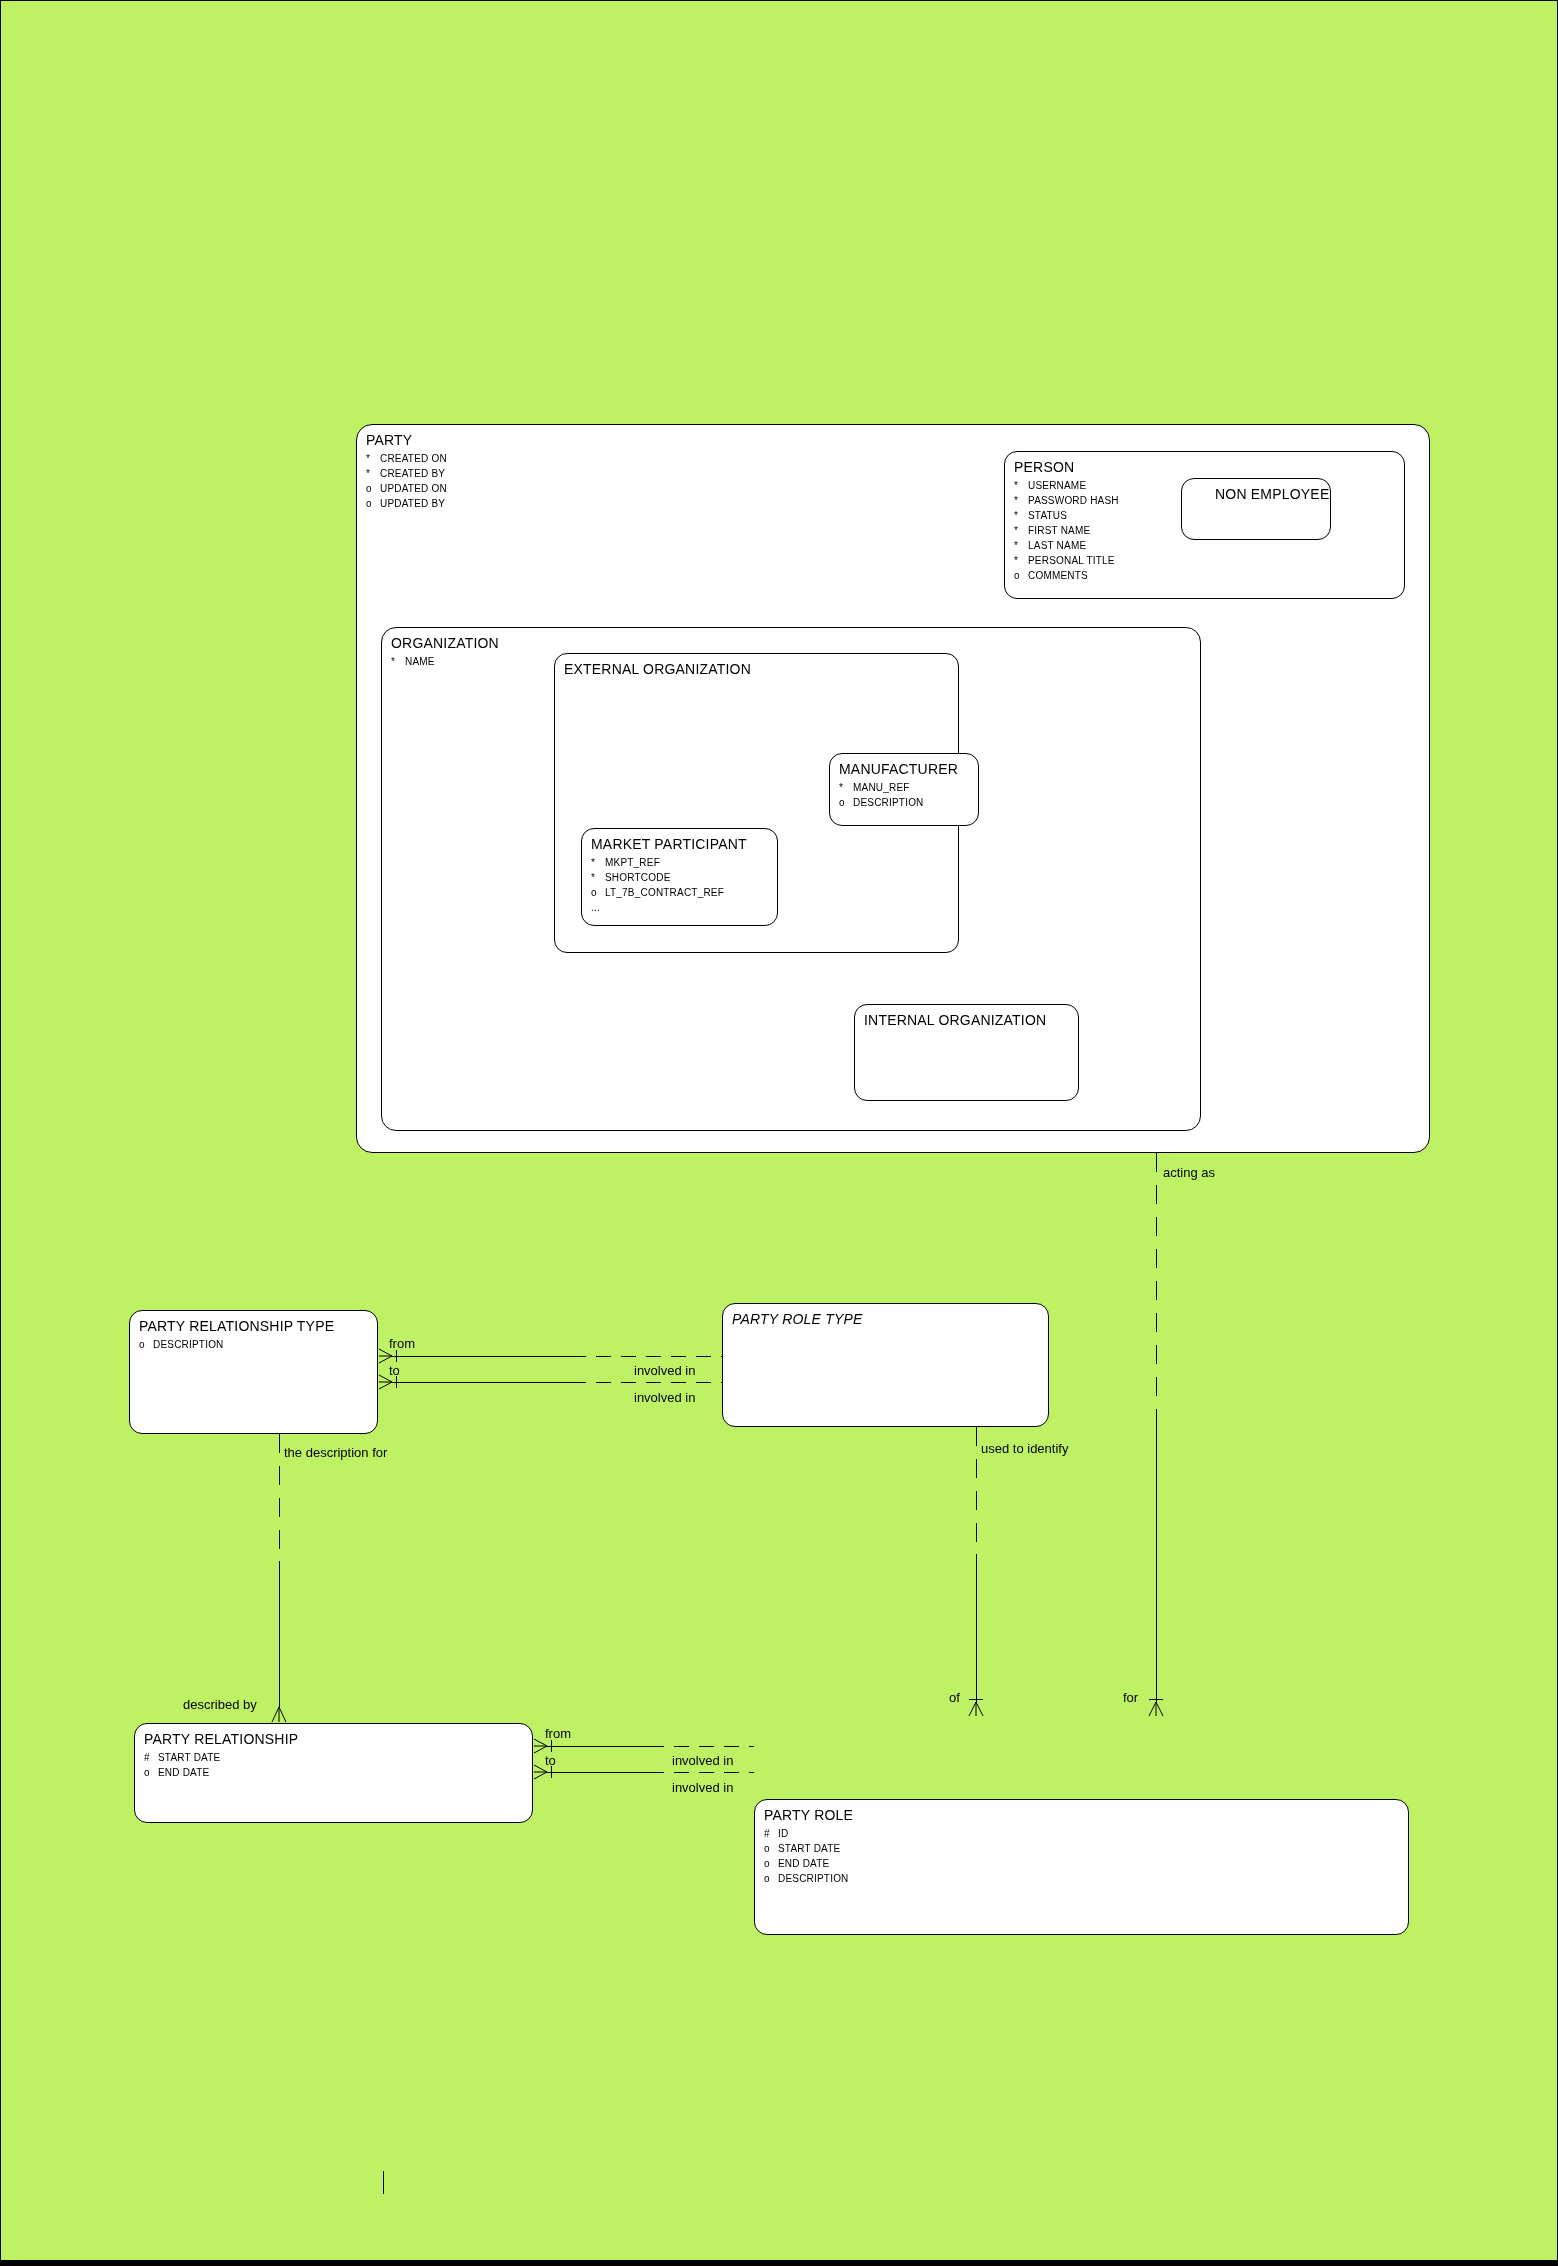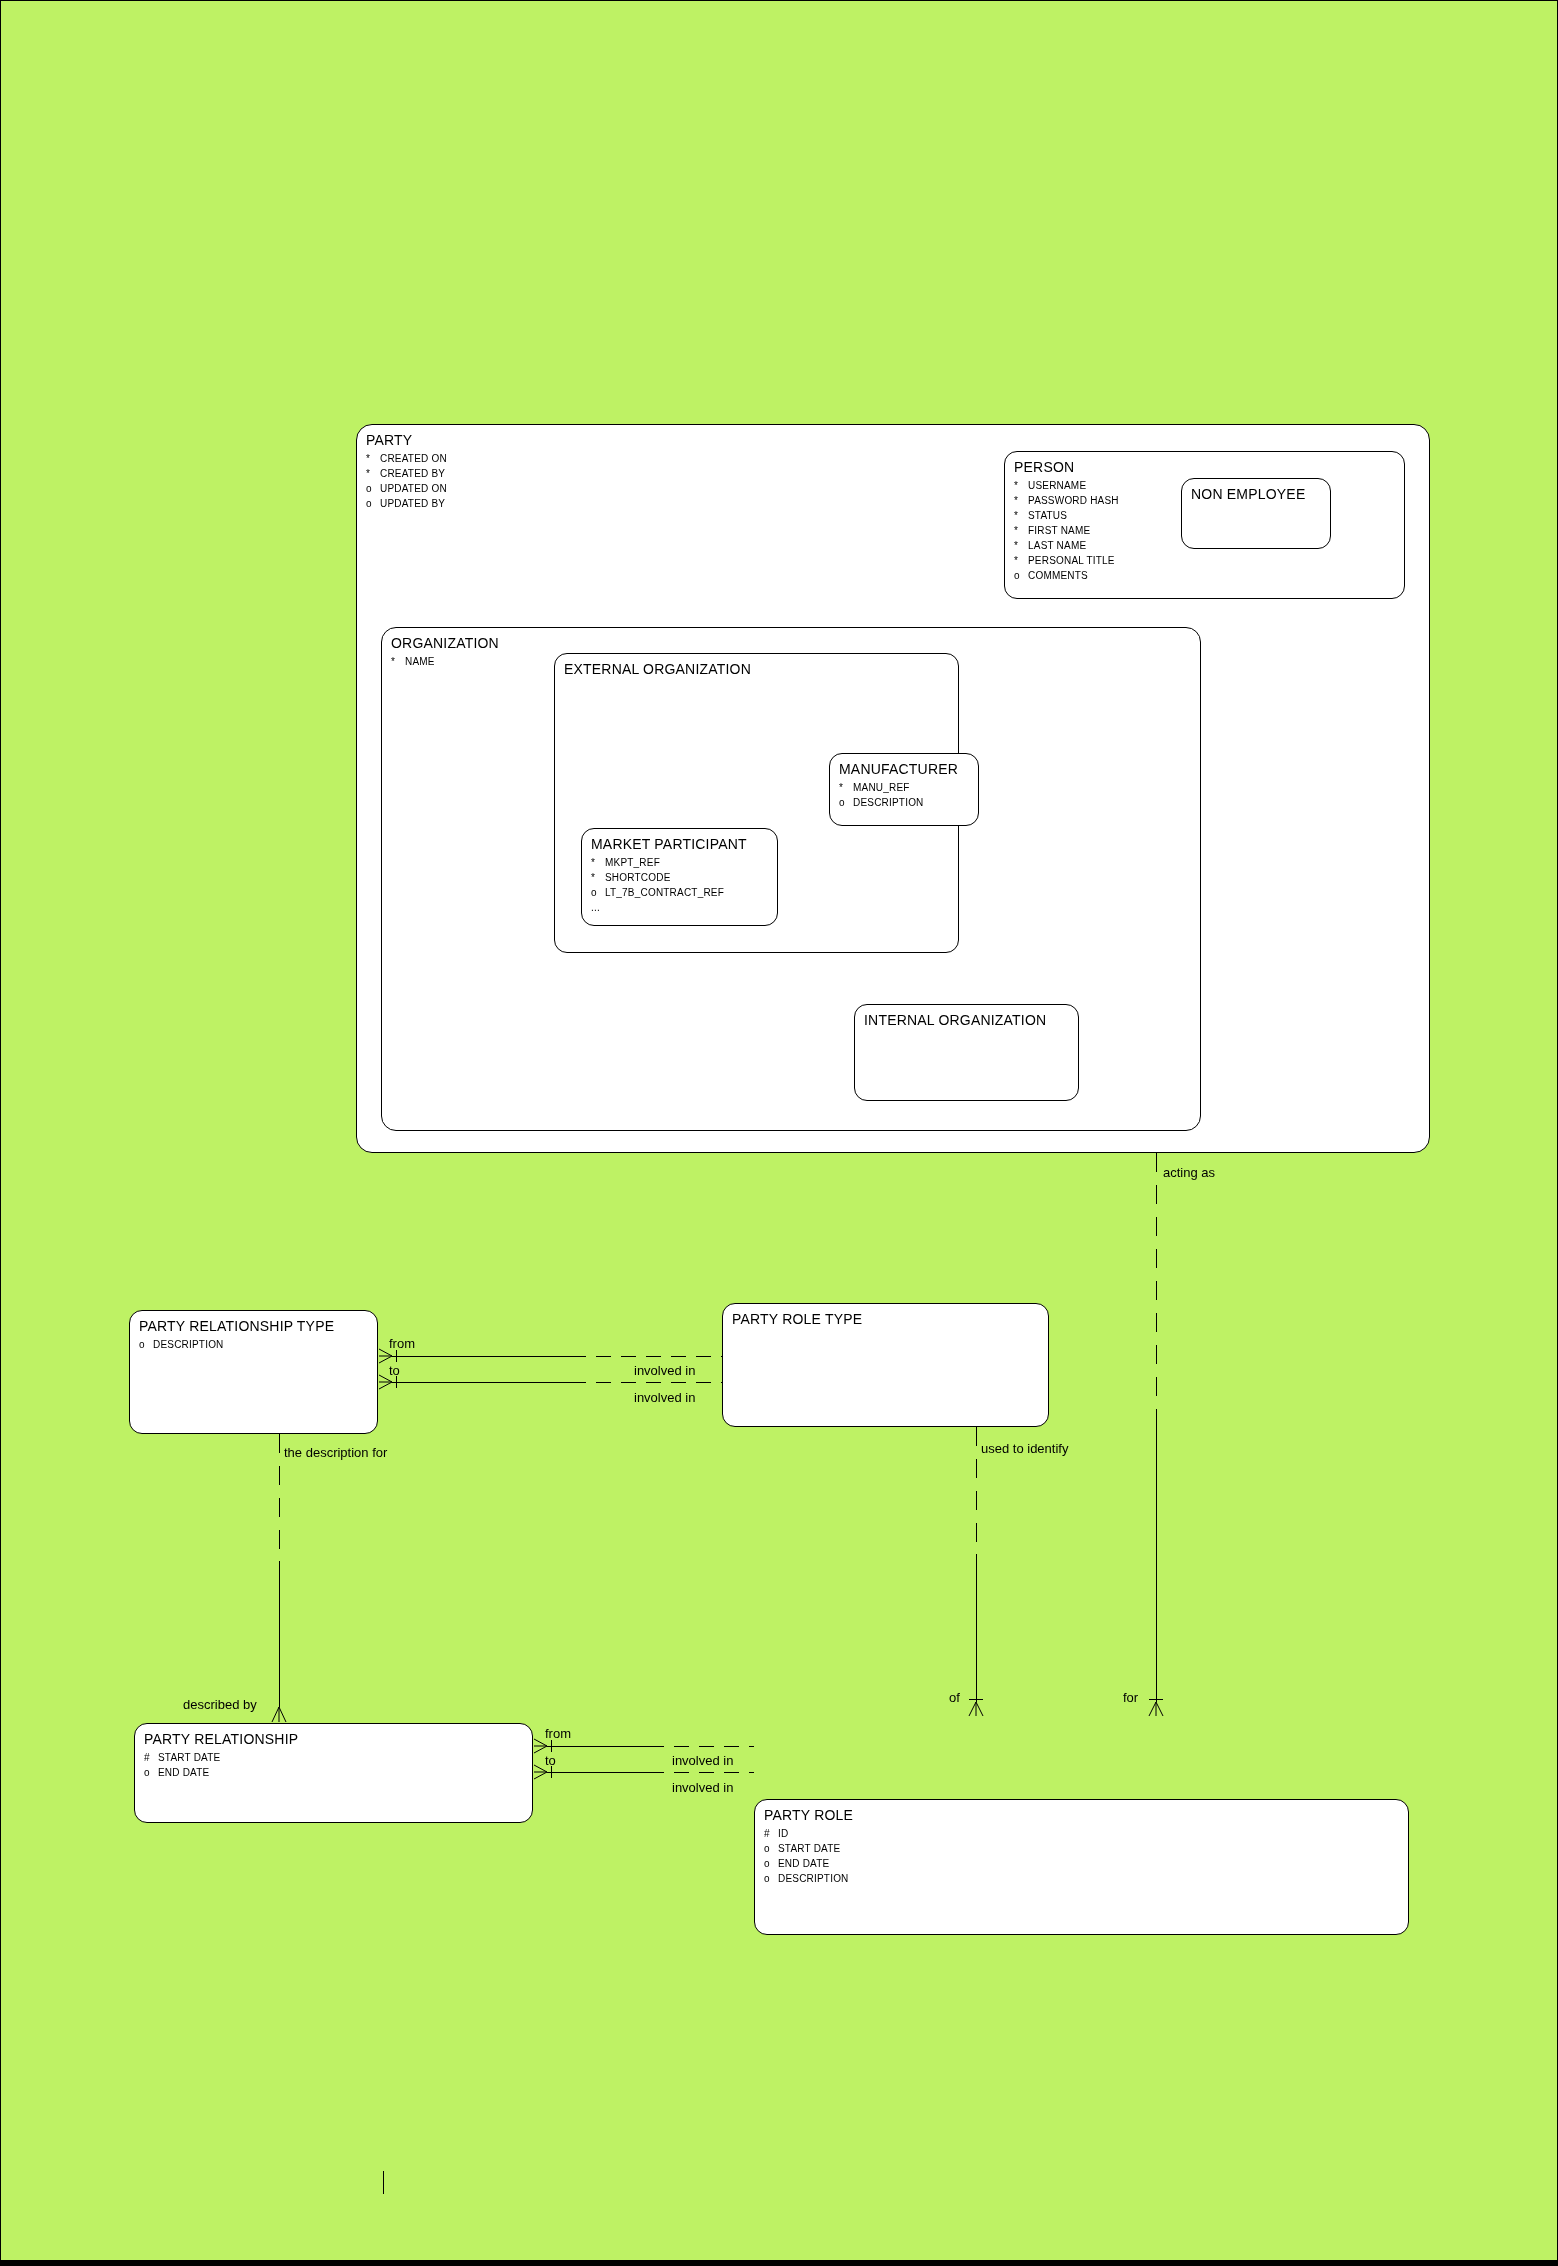--- a/index.html
+++ b/index.html
@@ -81,21 +81,21 @@
       <div class="arow"><span class="m">*</span><span>USERNAME</span></div>
       <div class="arow"><span class="m">*</span><span>PASSWORD HASH</span></div>
       <div class="arow"><span class="m">*</span><span>STATUS</span></div>
       <div class="arow"><span class="m">*</span><span>FIRST NAME</span></div>
       <div class="arow"><span class="m">*</span><span>LAST NAME</span></div>
       <div class="arow"><span class="m">*</span><span>PERSONAL TITLE</span></div>
       <div class="arow"><span class="m">o</span><span>COMMENTS</span></div>
     </div>
   </div>
 
-  <div class="entity" style="left:1180px;top:477px;width:150px;height:71px;">
+  <div class="entity" style="left:1180px;top:477px;width:150px;height:62px;padding-left:24px;">
     <div class="etitle">NON EMPLOYEE</div>
   </div>
 
   <div class="entity" style="left:380px;top:626px;width:820px;height:504px;border-radius:15px;">
     <div class="etitle">ORGANIZATION</div>
     <div class="attrs">
       <div class="arow"><span class="m">*</span><span>NAME</span></div>
     </div>
   </div>
 
@@ -125,21 +125,21 @@
     <div class="etitle">INTERNAL ORGANIZATION</div>
   </div>
 
   <div class="entity" style="left:128px;top:1309px;width:249px;height:124px;">
     <div class="etitle">PARTY RELATIONSHIP TYPE</div>
     <div class="attrs">
       <div class="arow"><span class="m">o</span><span>DESCRIPTION</span></div>
     </div>
   </div>
 
-  <div class="entity" style="left:721px;top:1302px;width:327px;height:124px;">
+  <div class="entity" style="left:721px;top:1302px;width:327px;height:124px;font-style:italic;">
     <div class="etitle">PARTY ROLE TYPE</div>
   </div>
 
   <div class="entity" style="left:133px;top:1722px;width:399px;height:100px;">
     <div class="etitle">PARTY RELATIONSHIP</div>
     <div class="attrs">
       <div class="arow"><span class="m">#</span><span>START DATE</span></div>
       <div class="arow"><span class="m">o</span><span>END DATE</span></div>
     </div>
   </div>

